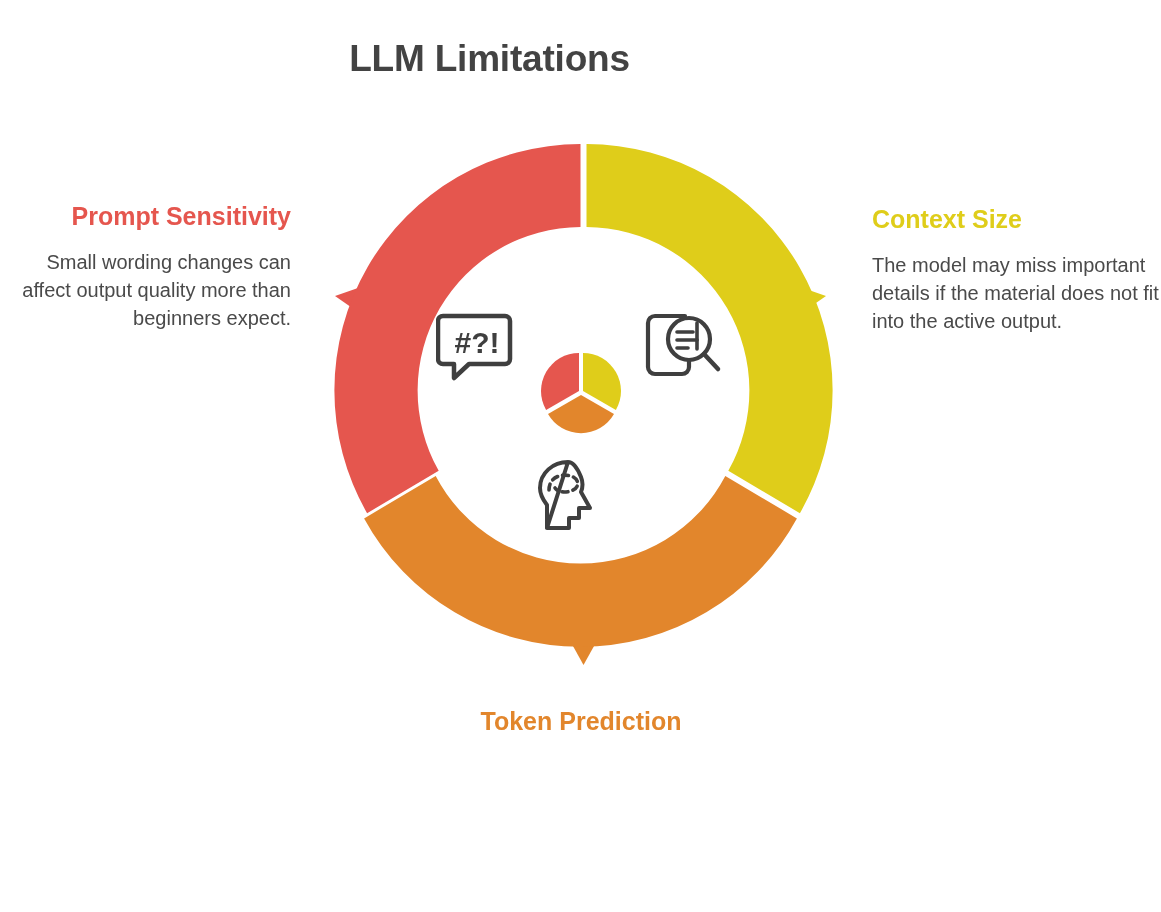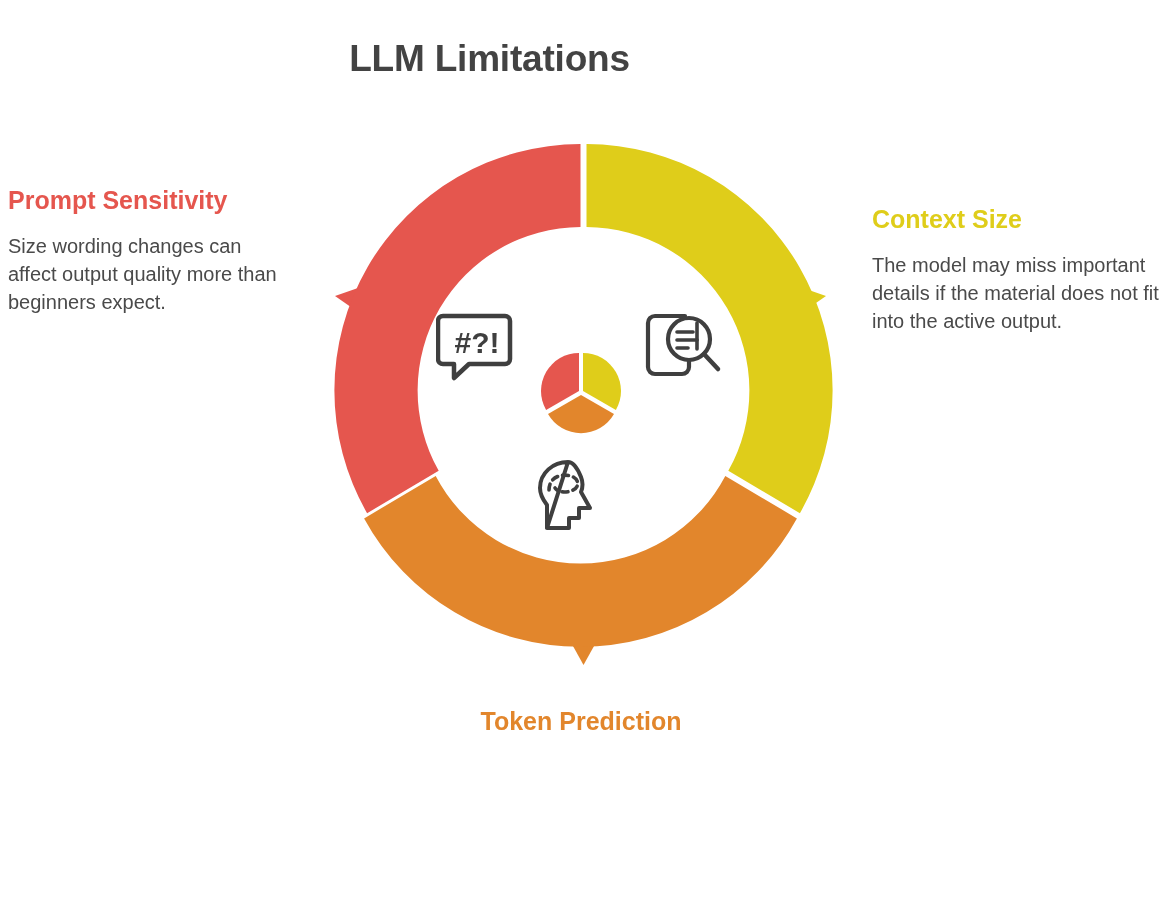--- a/index.html
+++ b/index.html
@@ -66,23 +66,23 @@
   .block-body {
     font-size: 20px;
     line-height: 1.42;
     color: #4a4a4a;
     margin: 0;
   }
 
   #block-prompt {
     position: absolute;
     left: 8px;
-    top: 186px;
+    top: 202px;
     width: 283px;
-    text-align: left;
+    text-align: right;
   }
   #block-prompt .block-heading { color: #e5564e; }
 
   #block-context {
     position: absolute;
     left: 872px;
     top: 205px;
     width: 288px;
     text-align: left;
   }
@@ -175,21 +175,21 @@
 
     <path d="M46 41 L46 3 A38 38 0 0 1 78.9 60 Z" fill="#dfcd1a"></path>
 
     <path d="M44 45 L77.0 64 A38 38 0 0 1 11.0 64 Z" fill="#e2862c"></path>
   </svg>
 
 </div>
 
 <div id="block-prompt">
   <div class="block-heading">Prompt Sensitivity</div>
-  <div class="block-body">Size wording changes can affect output quality more than beginners expect.</div>
+  <div class="block-body">Small wording changes can affect output quality more than beginners expect.</div>
 </div>
 
 <div id="block-context">
   <div class="block-heading">Context Size</div>
   <div class="block-body">The model may miss important details if the material does not fit into the active output.</div>
 </div>
 
 <div id="block-token">
   <div class="block-heading">Token Prediction</div>
 </div>

